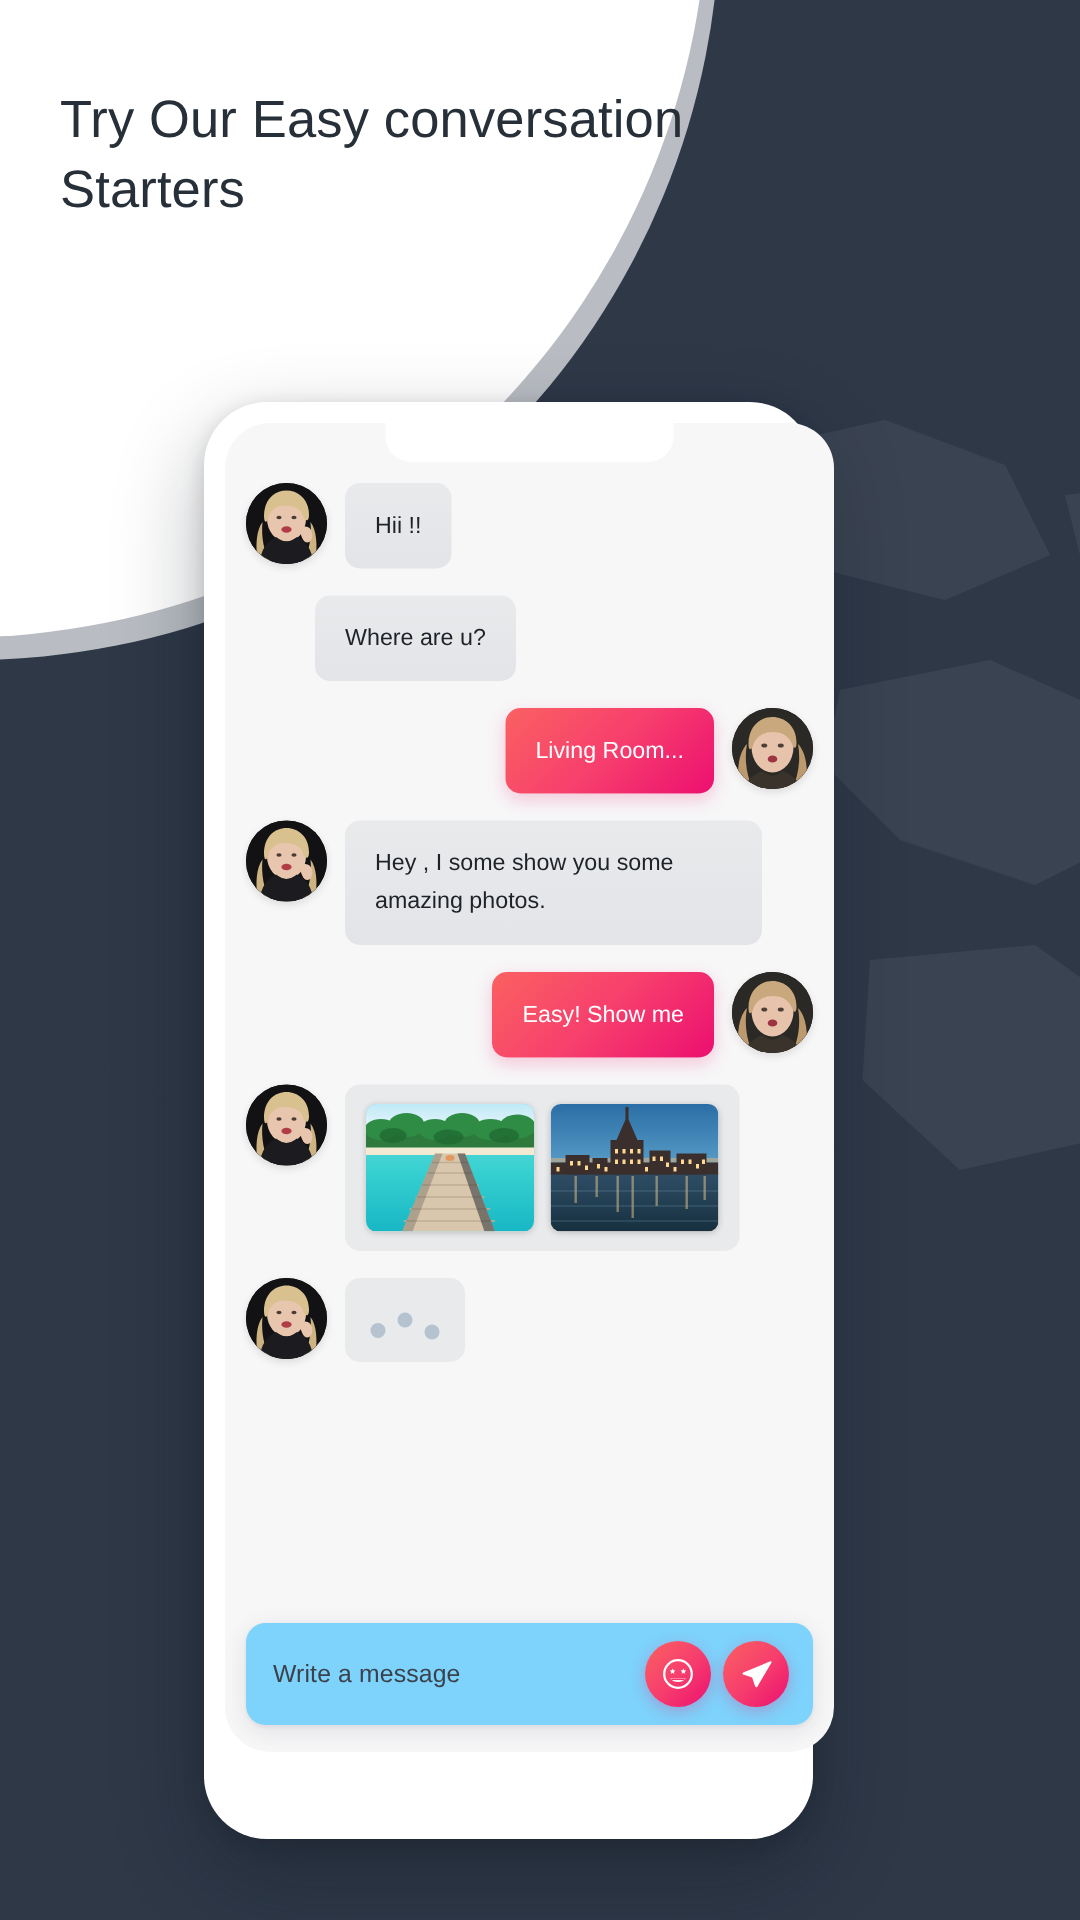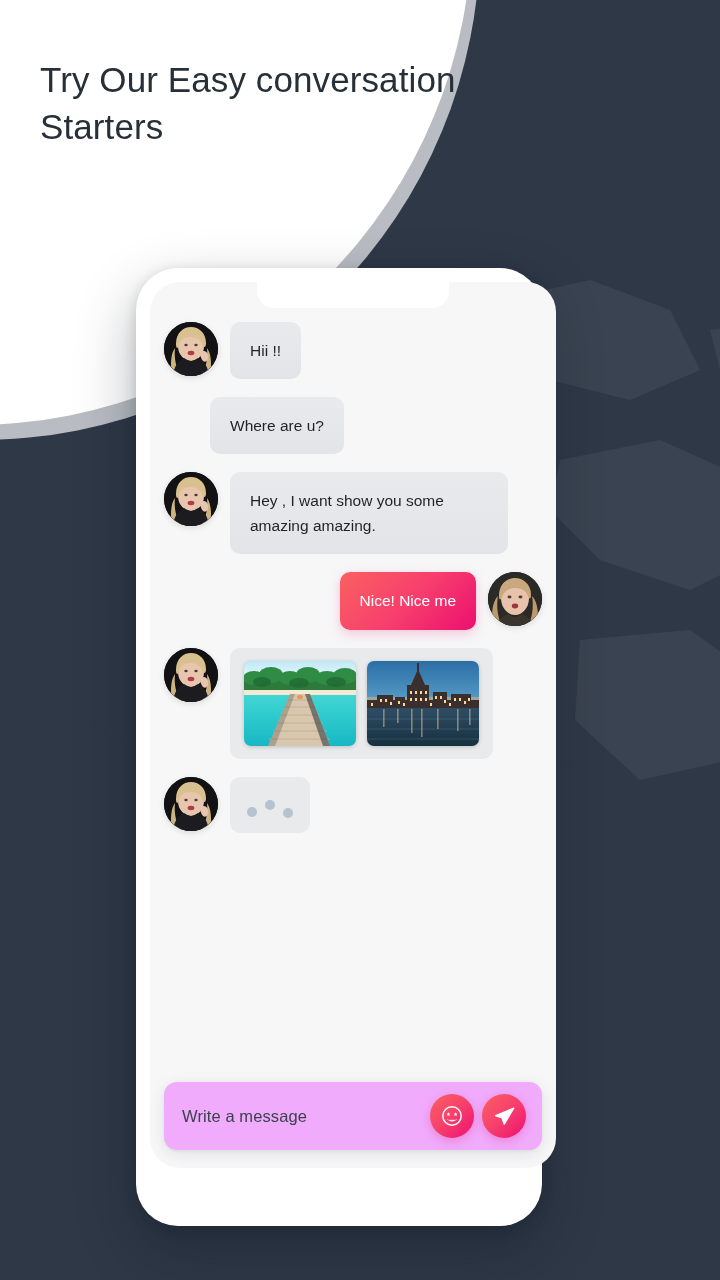--- a/index.html
+++ b/index.html
@@ -216,21 +216,21 @@
   .typing-dot.d2 { left: 35px; top: 23px; }
   .typing-dot.d3 { left: 53px; top: 31px; }
 
   
   .input-bar {
     position: absolute;
     left: 14px;
     bottom: 18px;
     width: 378px;
     height: 68px;
-    background: #f0abfc;
+    background: #7dd3fc;
     border-radius: 13px;
     box-shadow: 0 4px 16px rgba(26, 33, 46, 0.10),
                 0 1px 3px rgba(26, 33, 46, 0.06);
     display: flex;
     align-items: center;
     padding: 0 16px 0 18px;
     box-sizing: border-box;
   }
   .input-placeholder {
     flex: 1;
@@ -302,41 +302,57 @@
             <path d="M36 30c4-2 7-1 8 3 1 5-2 8-5 6-2-2-3-6-3-9z" fill="#e8c5ad"></path>
           </svg>
         </div>
         <div class="bubble in">Hii !!</div>
       </div>
 
       <div class="msg-row" style="margin-left:46px;">
         <div class="bubble in" style="margin-left:0;">Where are u?</div>
       </div>
 
+      <div class="msg-row out">
+        <div class="bubble out">Living Room...</div>
+        <div class="avatar">
+          <svg viewBox="0 0 54 54" xmlns="http://www.w3.org/2000/svg">
+            <rect width="54" height="54" fill="#2b2925"></rect>
+            <ellipse cx="27" cy="26" rx="14" ry="17" fill="#e7c3ac"></ellipse>
+            <path d="M11 24c0-12 8-18 16-18s16 6 16 17c0 5-2 4-3 1-2-5-6-8-13-8-6 0-11 3-13 9-1 3-3 4-3-1z" fill="#c9a87e"></path>
+            <path d="M10 24c-2 11 0 22 4 30H5c-2-11-1-24 5-30z" fill="#bd9a6e"></path>
+            <path d="M44 24c2 11 0 22-4 30h9c2-11 1-24-5-30z" fill="#bd9a6e"></path>
+            <path d="M20 42c3 2 5 3 7 3s4-1 7-3c7 3 11 7 12 12H8c1-5 5-9 12-12z" fill="#3a332c"></path>
+            <ellipse cx="27" cy="34" rx="3.2" ry="2.4" fill="#9c3441"></ellipse>
+            <ellipse cx="21.5" cy="25" rx="2" ry="1.4" fill="#4e3f37"></ellipse>
+            <ellipse cx="32.5" cy="25" rx="2" ry="1.4" fill="#4e3f37"></ellipse>
+          </svg>
+        </div>
+      </div>
 
       <div class="msg-row">
         <div class="avatar">
           <svg viewBox="0 0 54 54" xmlns="http://www.w3.org/2000/svg">
             <rect width="54" height="54" fill="#121215"></rect>
             <ellipse cx="27" cy="24" rx="13" ry="15" fill="#e8c5ad"></ellipse>
             <path d="M12 22c0-11 7-17 15-17s15 6 15 16c0 6-3 4-4 1-1-4-5-7-12-7-6 0-10 3-11 8-1 4-3 4-3-1z" fill="#d9c08f"></path>
             <path d="M11 26c-1 10 1 20 5 26H8c-2-10-1-21 3-26z" fill="#cdb382"></path>
             <path d="M43 26c1 10-1 20-5 26h8c2-10 1-21-3-26z" fill="#cdb382"></path>
             <path d="M20 36c3 2 5 3 7 3s4-1 7-3c6 3 10 8 11 18H9c1-10 5-15 11-18z" fill="#1c1c20"></path>
             <ellipse cx="27" cy="31" rx="3.4" ry="2.2" fill="#b23b48"></ellipse>
             <ellipse cx="22" cy="23" rx="1.7" ry="1.2" fill="#4a3b34"></ellipse>
             <ellipse cx="32" cy="23" rx="1.7" ry="1.2" fill="#4a3b34"></ellipse>
             <path d="M36 30c4-2 7-1 8 3 1 5-2 8-5 6-2-2-3-6-3-9z" fill="#e8c5ad"></path>
           </svg>
         </div>
-        <div class="bubble in wide">Hey , I want show you some amazing amazing.</div>
+        <div class="bubble in wide">Hey , I some show you some amazing photos.</div>
       </div>
 
       <div class="msg-row out">
-        <div class="bubble out">Nice! Nice me</div>
+        <div class="bubble out">Easy! Show me</div>
         <div class="avatar">
           <svg viewBox="0 0 54 54" xmlns="http://www.w3.org/2000/svg">
             <rect width="54" height="54" fill="#2b2925"></rect>
             <ellipse cx="27" cy="26" rx="14" ry="17" fill="#e7c3ac"></ellipse>
             <path d="M11 24c0-12 8-18 16-18s16 6 16 17c0 5-2 4-3 1-2-5-6-8-13-8-6 0-11 3-13 9-1 3-3 4-3-1z" fill="#c9a87e"></path>
             <path d="M10 24c-2 11 0 22 4 30H5c-2-11-1-24 5-30z" fill="#bd9a6e"></path>
             <path d="M44 24c2 11 0 22-4 30h9c2-11 1-24-5-30z" fill="#bd9a6e"></path>
             <path d="M20 42c3 2 5 3 7 3s4-1 7-3c7 3 11 7 12 12H8c1-5 5-9 12-12z" fill="#3a332c"></path>
             <ellipse cx="27" cy="34" rx="3.2" ry="2.4" fill="#9c3441"></ellipse>
             <ellipse cx="21.5" cy="25" rx="2" ry="1.4" fill="#4e3f37"></ellipse>

